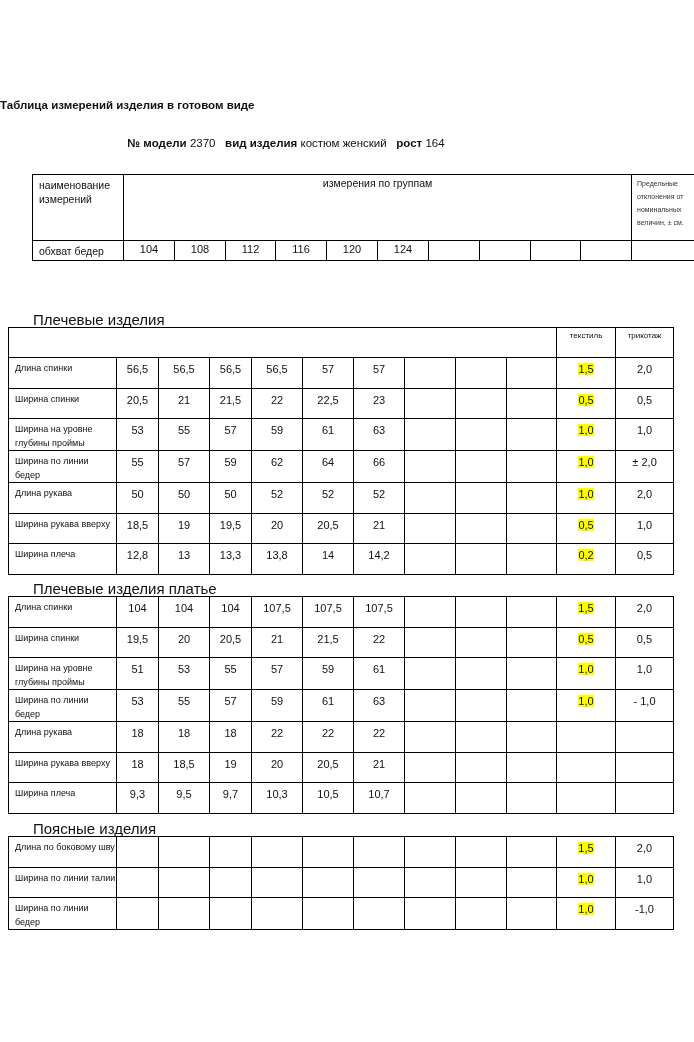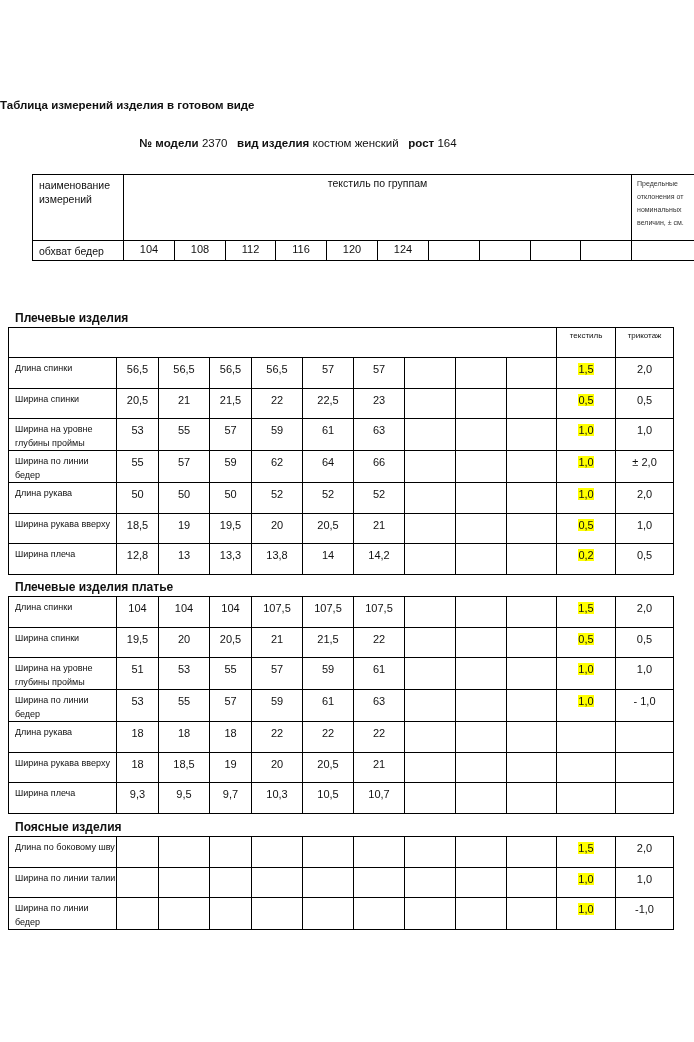--- a/index.html
+++ b/index.html
@@ -1,23 +1,23 @@
 <!DOCTYPE html>
 <html><head>
 <meta charset="utf-8">
 <style>
   html, body { margin: 0; padding: 0; background: #ffffff; }
   body { width: 694px; height: 1042px; position: relative; overflow: hidden;
          font-family: "Liberation Sans", sans-serif; color: #111; }
   .title { position: absolute; left: 0; width: 694px; top: 99px; text-align: left;
            font-size: 11.5px; font-weight: bold; }
-  .subtitle { position: absolute; left: 12px; width: 572px; top: 137px; text-align: center;
+  .subtitle { position: absolute; left: 0; width: 572px; top: 137px; text-align: center;
               font-size: 11.5px; }
   .subtitle b { font-weight: bold; }
-  .sec-title { position: absolute; left: 15px; font-size: 12px; font-weight: bold; }
+  .sec-title { position: absolute; left: 33px; font-size: 15px; font-weight: normal; }
   table { position: absolute; border-collapse: collapse; table-layout: fixed; }
   td { border: 1.3px solid #000; padding: 0; font-size: 10.5px; vertical-align: top; overflow: hidden; }
   td.name { padding: 3px 0 0 6px; text-align: left; font-size: 9px; line-height: 14px; }
   td.v { text-align: center; padding-top: 5px; font-size: 11px; }
   td.v.b { font-weight: bold; }
   #t1 td.name { font-size: 10.5px; padding-top: 3px; }
   #t1 td.v { padding-top: 2px; }
   .hl { background: #ffff00; }
   .small-note { font-size: 7px; line-height: 13px; color: #333; padding: 2px 0 0 5px; }
   .hdr-center { text-align: center; font-size: 10.5px; padding-top: 2px; }
@@ -47,21 +47,21 @@
       <col style="width:51px">
       <col style="width:51px">
     <col style="width:51px">
       <col style="width:50px">
       <col style="width:51px">
       <col style="width:66px">
   </colgroup>
   <tbody>
       <tr style="height:66px">
     <td class="name">наименование измерений</td>
-    <td colspan="10" class="hdr-center">текстиль по группам</td>
+    <td colspan="10" class="hdr-center">измерения по группам</td>
     <td class="small-note">Предельные отклонения от номинальных величин, ± см.</td>
   </tr>
   </tbody>
     <tbody id="t1-body">
       <tr style="height:20px">
         <td class="name">обхват бедер</td>
         <td class="v">104</td>
         <td class="v">108</td>
         <td class="v">112</td>
         <td class="v">116</td>

